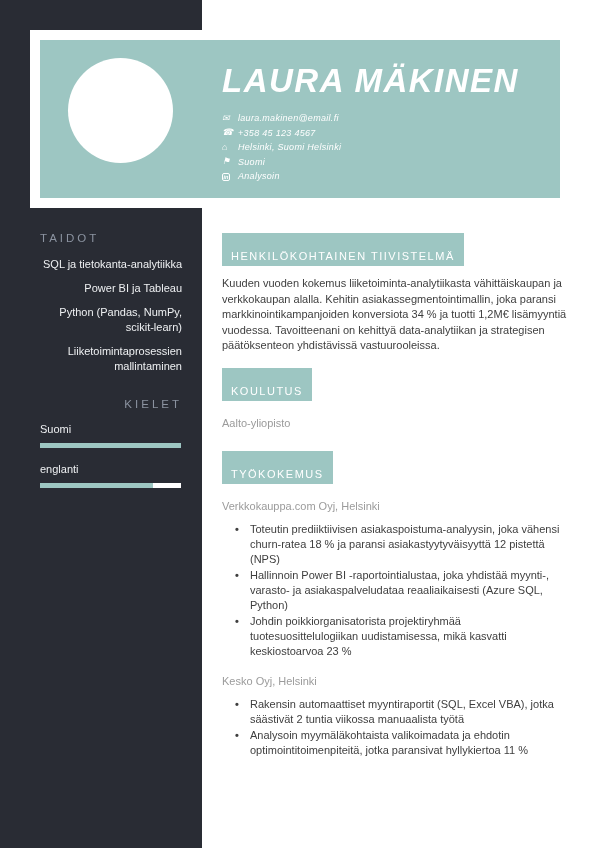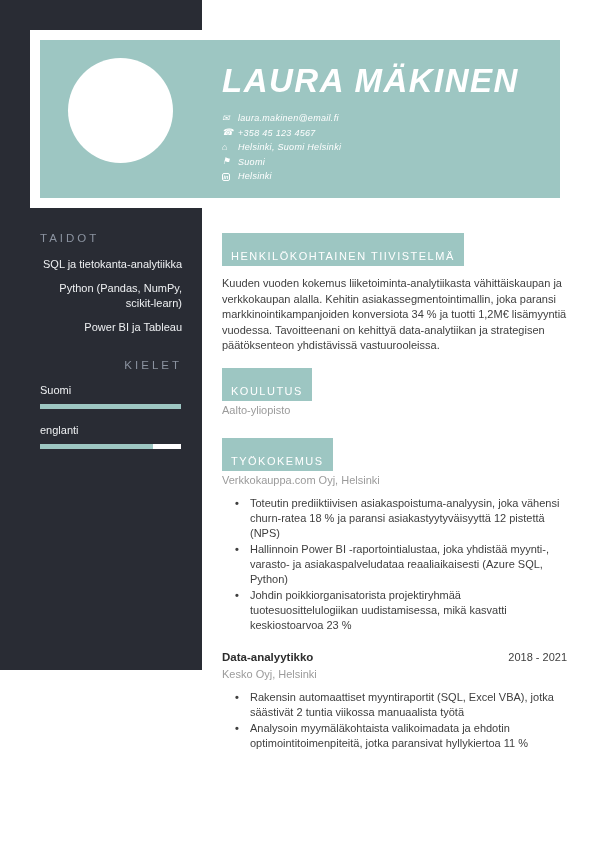--- a/index.html
+++ b/index.html
@@ -7,21 +7,21 @@
   body {
     font-family:"Liberation Sans", sans-serif;
     width:600px; height:848px;
     position:relative; overflow:hidden;
     color:#3e3e3e;
   }
   .page { position:absolute; inset:0; width:600px; height:848px; background:#ffffff; }
 
   
   .sidebar {
-    position:absolute; left:0; top:0; width:202px; height:670px;
+    position:absolute; left:0; top:0; width:202px; height:848px;
     background:#292c34;
   }
   .sidebar-inner { position:absolute; left:40px; right:20px; top:232px; }
   .side-heading {
     color:#8b93a0; font-size:11.5px; letter-spacing:3px; font-weight:400;
     margin-bottom:13px;
   }
   .skill-item {
     color:#eef0f2; font-size:11px; line-height:15px; margin-bottom:9px;text-align:right;
   }
@@ -71,43 +71,44 @@
   .summary-text { margin-top:10px; font-size:11px; line-height:15.6px; color:#3e3e3e; }
 
   .badge-koulutus { margin-top:14px; }
   .entry-row { display:flex; justify-content:space-between; align-items:flex-start; }
   .edu-row { margin-top:11px; }
   .entry-title {
     font-size:11.5px; font-weight:700; color:#2d2d2d; line-height:15.5px;
     max-width:245px;
   }
   .entry-date { font-size:11px; color:#3e3e3e; white-space:nowrap; padding-top:1px; }
-  .entry-sub { font-size:11px; color:#9b9b9b; margin-top:3px; }
+  .entry-sub { font-size:11px; color:#9b9b9b; margin-top:16px; }
 
   .badge-tyokokemus { margin-top:22px; }
   .job-row { margin-top:13px; }
   .bullets { list-style:none; margin-top:10px; }
   .bullets li {
     display:flex; font-size:11px; line-height:15px; color:#3e3e3e;
     padding-left:13px; margin-bottom:1px;
   }
   .bullet-dot { flex:none; width:15px; font-weight:700; }
   .job2-row { margin-top:17px; }
 </style>
 </head>
 <body>
 
 <div class="page">
 
   <aside class="sidebar">
     <div class="sidebar-inner">
       <div class="side-heading">TAIDOT</div>
       <div class="skill-item">SQL ja tietokanta-analytiikka</div>
+      <div class="skill-item">Power BI ja Tableau</div>
       <div class="skill-item">Python (Pandas, NumPy, scikit-learn)</div>
-      <div class="skill-item">Power BI ja Tableau</div>
+      <div class="skill-item">Liiketoimintaprosessien mallintaminen</div>
 
       <div class="side-heading lang-title-gap">KIELET</div>
 
       <div class="lang-block">
         <div class="lang-name">Suomi</div>
         <div class="lang-bar-track">
           <div class="lang-bar-fill" style="width:100%"></div>
         </div>
       </div>
       <div class="lang-block">
@@ -136,21 +137,21 @@
           <div class="contact-row">
             <span class="contact-icon">⌂</span>
             <span class="contact-text">Helsinki, Suomi Helsinki</span>
           </div>
           <div class="contact-row">
             <span class="contact-icon">⚑</span>
             <span class="contact-text">Suomi</span>
           </div>
           <div class="contact-row">
             <span class="contact-icon"><span class="linkedin-glyph">in</span></span>
-            <span class="contact-text">Helsinki</span>
+            <span class="contact-text">Analysoin</span>
           </div>
         </div>
       </div>
     </div>
   </header>
 
   <main class="main">
 
     <div class="section-badge">HENKILÖKOHTAINEN TIIVISTELMÄ</div>
     <p class="summary-text">Kuuden vuoden kokemus liiketoiminta-analytiikasta vähittäiskaupan ja verkkokaupan alalla. Kehitin asiakassegmentointimallin, joka paransi markkinointikampanjoiden konversiota 34 % ja tuotti 1,2M€ lisämyyntiä vuodessa. Tavoitteenani on kehittyä data-analytiikan ja strategisen päätöksenteon yhdistävissä vastuurooleissa.</p>
@@ -169,24 +170,20 @@
       <li>
           <span class="bullet-dot">•</span>
           <span>Hallinnoin Power BI -raportointialustaa, joka yhdistää myynti-, varasto- ja asiakaspalveludataa reaaliaikaisesti (Azure SQL, Python)</span>
         </li>
       <li>
           <span class="bullet-dot">•</span>
           <span>Johdin poikkiorganisatorista projektiryhmää tuotesuosittelulogiikan uudistamisessa, mikä kasvatti keskiostoarvoa 23 %</span>
         </li>
     </ul>
 
-    <div class="entry-row job2-row">
-      <div class="entry-title">Data-analyytikko</div>
-      <div class="entry-date">2018 - 2021</div>
-    </div>
     <div class="entry-sub">Kesko Oyj, Helsinki</div>
     <ul class="bullets">
       <li>
           <span class="bullet-dot">•</span>
           <span>Rakensin automaattiset myyntiraportit (SQL, Excel VBA), jotka säästivät 2 tuntia viikossa manuaalista työtä</span>
         </li>
       <li>
           <span class="bullet-dot">•</span>
           <span>Analysoin myymäläkohtaista valikoimadata ja ehdotin optimointitoimenpiteitä, jotka paransivat hyllykiertoa 11 %</span>
         </li>

